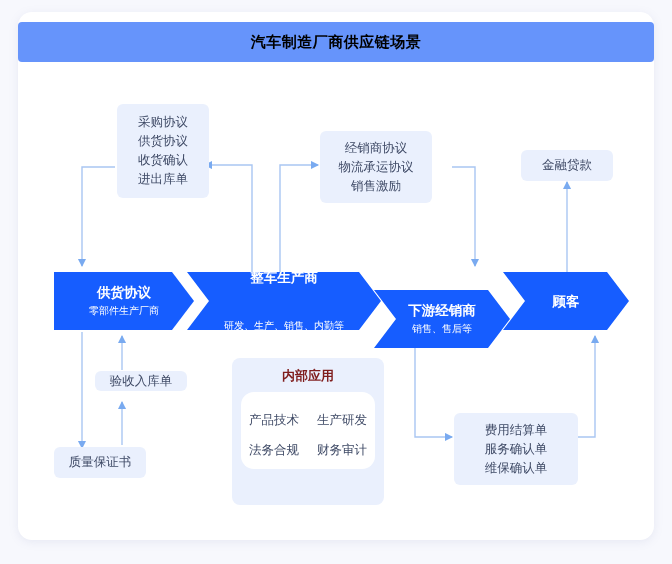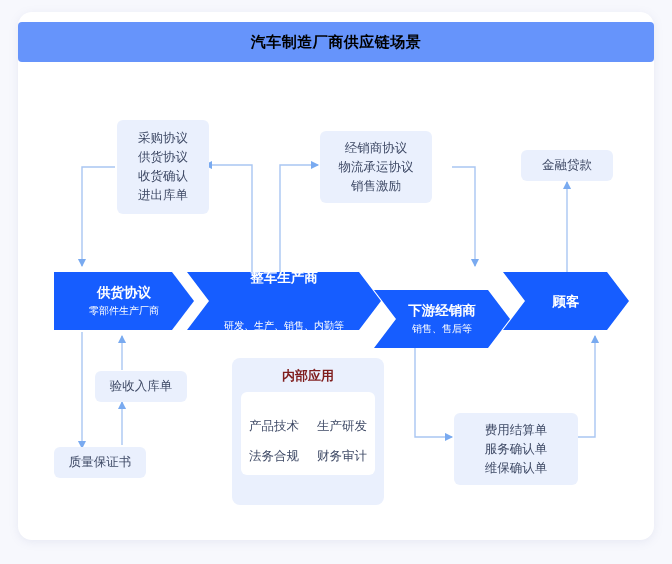--- a/index.html
+++ b/index.html
@@ -47,21 +47,21 @@
   
   .apps{
     position:absolute;background:#eaf0fd;border-radius:8px;
     box-sizing:border-box;padding:8px 9px 9px 9px;
   }
   .apps-title{
     text-align:center;color:#7f1d1d;font-size:13px;font-weight:bold;
     line-height:20px;margin-bottom:6px;
   }
   .apps-inner{
-    background:#ffffff;border-radius:6px;padding:26px 8px 10px 8px;
+    background:#ffffff;border-radius:13px;padding:20px 8px 10px 8px;
   }
   .apps-row{display:flex;justify-content:center;gap:18px;margin-bottom:13px;}
   .apps-row:last-child{margin-bottom:0;}
   .apps-item{color:#3f4a66;font-size:12.5px;line-height:17px;white-space:nowrap;}
 </style>
 </head>
 <body>
 
 <div class="card"></div>
 
@@ -94,38 +94,38 @@
       <path d="M122,445 L122,402"></path>
 
       <path d="M122,370 L122,336"></path>
 
       <path d="M415,332 L415,437 L452,437"></path>
 
       <path d="M568,437 L595,437 L595,336"></path>
     </g>
   </svg>
 
-  <div class="box" style="left:117px;top:120px;width:92px;height:94px;">
+  <div class="box" style="left:117px;top:104px;width:92px;height:94px;">
     <span>采购协议</span>
     <span>供货协议</span>
     <span>收货确认</span>
     <span>进出库单</span>
   </div>
 
   <div class="box" style="left:320px;top:131px;width:112px;height:72px;">
     <span>经销商协议</span>
     <span>物流承运协议</span>
     <span>销售激励</span>
   </div>
 
   <div class="box" style="left:521px;top:150px;width:92px;height:31px;">
     <span>金融贷款</span>
   </div>
 
-  <div class="box" style="left:95px;top:371px;width:92px;height:31px;">
+  <div class="box" style="left:95px;top:371px;width:92px;height:20px;">
     <span>验收入库单</span>
   </div>
 
   <div class="box" style="left:54px;top:447px;width:92px;height:31px;">
     <span>质量保证书</span>
   </div>
 
   <div class="box" style="left:454px;top:413px;width:124px;height:72px;">
     <span>费用结算单</span>
     <span>服务确认单</span>

